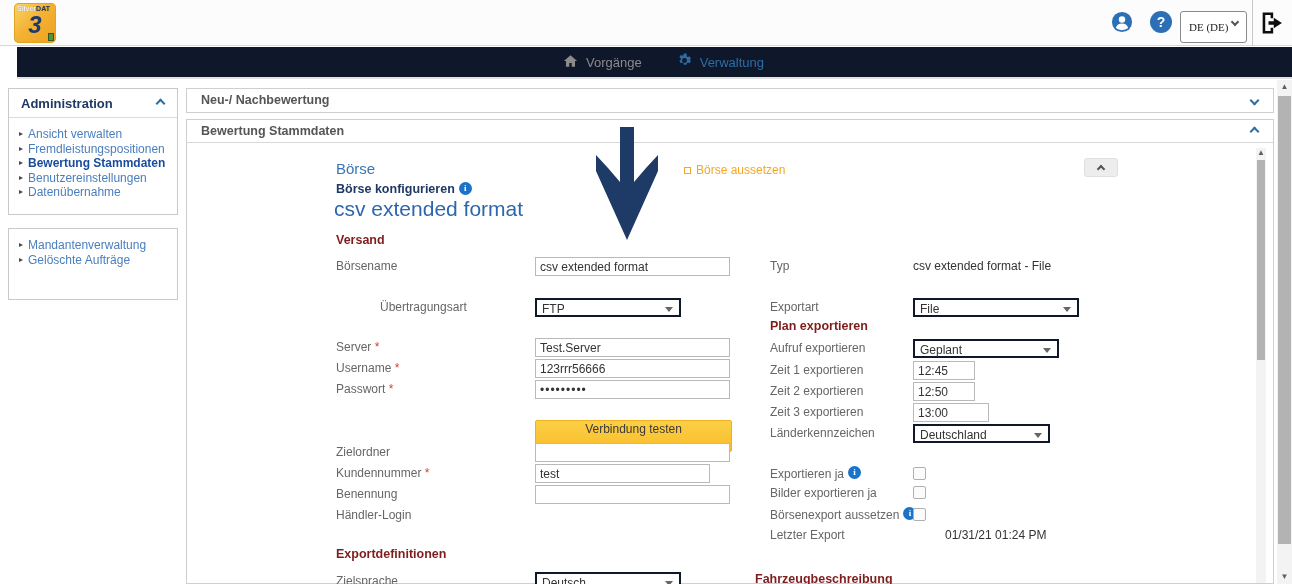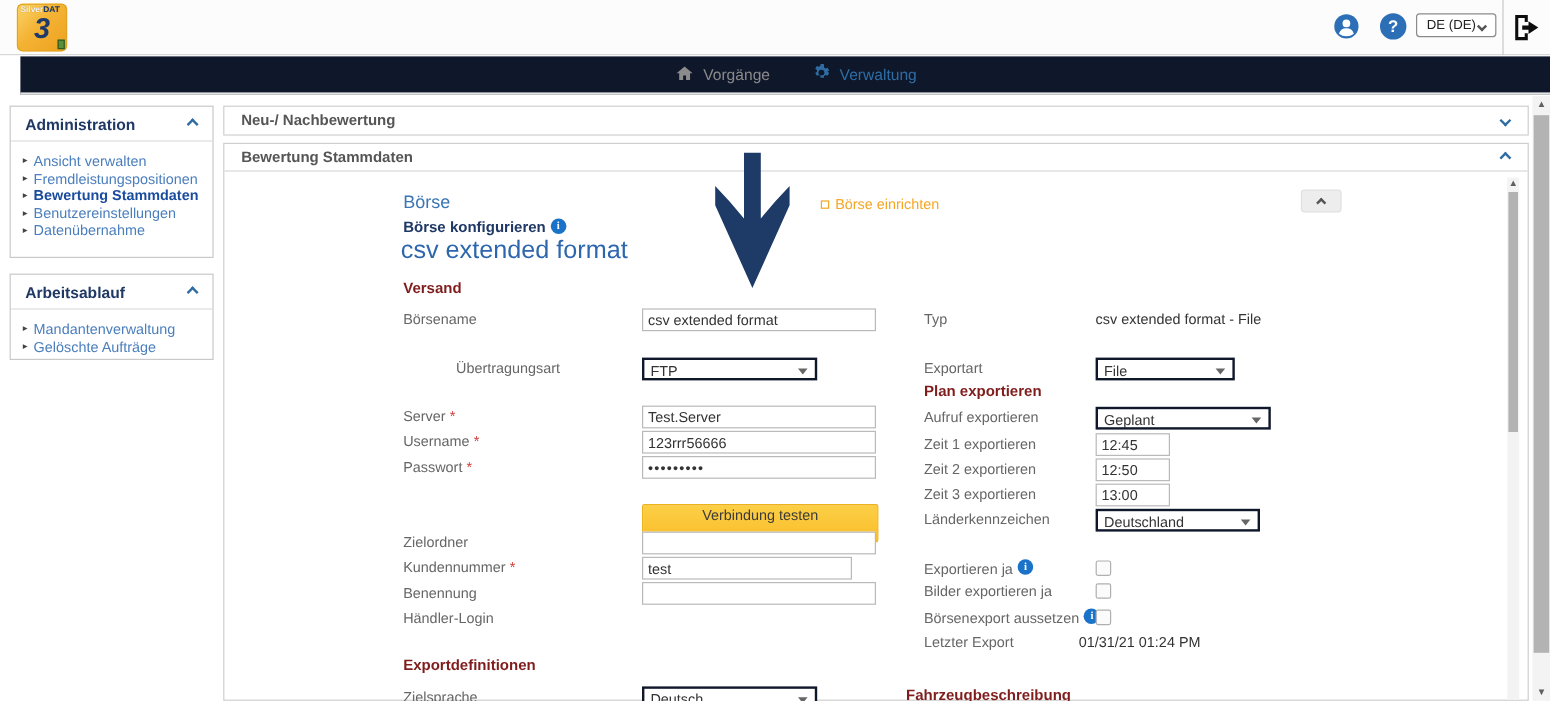--- a/index.html
+++ b/index.html
@@ -15,23 +15,23 @@
     box-shadow:inset 0 0 0 1px #e2a322; overflow:hidden; }
   .logo .brand { position:absolute; left:3px; top:2px; font-size:7px; font-weight:bold; color:#f2f2f2;
     text-shadow:0 0 1px #c88f1a; letter-spacing:0; }
   .logo .brand b { color:#1d3a6d; }
   .logo .three { position:absolute; left:0; right:0; top:8px; text-align:center;
     font-size:24px; font-weight:bold; font-style:italic; color:#1d3a6d; }
   .logo .chip { position:absolute; right:2px; bottom:2px; width:6px; height:8px; background:#5a8f3c; border:1px solid #2f5c22; }
   .roundicon { position:absolute; width:22px; height:22px; }
   .helpicon { width:22px; height:22px; border-radius:50%; background:#2d6fb7; color:#fff;
     font-weight:bold; font-size:14px; text-align:center; line-height:22px; display:block; }
-  .lang { position:absolute; left:1180px; top:11px; width:67px; height:20px;
+  .lang { position:absolute; left:1180px; top:11px; width:67px; height:32px;
     border:1px solid #8a8a8a; border-radius:3px; background:#fff;
-    font-size:11px; color:#222; display:flex; align-items:center; padding-left:8px; cursor:default; }
+    font-size:11px; color:#222; display:flex; align-items:center; padding-left:8px; cursor:default;font-family:Liberation Serif, serif; }
   .lang .chev { position:absolute; right:8px; top:7px; }
   .vdiv { position:absolute; left:1252px; top:0; width:1px; height:46px; background:#c9c9c9; }
 
   
   .chev { width:7px; height:7px; border-right:2px solid #2e6da4; border-bottom:2px solid #2e6da4; display:inline-block; }
   .chev.down { transform:rotate(45deg); }
   .chev.up   { transform:rotate(225deg); }
   .chev.gray { border-color:#555; width:6px; height:6px; }
 
   
@@ -178,24 +178,20 @@
         <span class="side-link">Benutzereinstellungen</span>
       </div>
     <div class="side-item">
         <span class="bullet">▸</span>
         <span class="side-link">Datenübernahme</span>
       </div>
   </div>
 </div>
 
 <div class="panel" style="top:228px; height:72px;">
-  <div class="panel-head">
-    <span>Arbeitsablauf</span>
-    <span class="chev up"></span>
-  </div>
   <div class="panel-list">
     <div class="side-item">
         <span class="bullet">▸</span>
         <span class="side-link">Mandantenverwaltung</span>
       </div>
     <div class="side-item">
         <span class="bullet">▸</span>
         <span class="side-link">Gelöschte Aufträge</span>
       </div>
   </div>
@@ -213,21 +209,21 @@
     <span>Bewertung Stammdaten</span>
     <span class="chev up"></span>
   </div>
 
   <div class="acc-body">
 
     <div class="abs h-boerse" style="left:149px; top:17px;">Börse</div>
 
     <div class="orange-link" style="left:497px; top:20px;">
       <span class="sq"></span>
-      <span>Börse einrichten</span>
+      <span>Börse aussetzen</span>
     </div>
 
     <div class="collapse-btn" style="left:897px; top:15px;">
       <span class="chev up gray"></span>
     </div>
 
     <div class="abs" style="left:149px; top:39px;">
       <span class="h-config">Börse konfigurieren</span><span class="info">i</span>
     </div>
     <div class="abs h-csv" style="left:147px; top:54px;">csv extended format</div>
@@ -264,50 +260,50 @@
 
     <div class="abs sec-title" style="left:149px; top:404px;">Exportdefinitionen</div>
 
     <div class="abs flabel" style="left:149px; top:430px;">Zielsprache</div>
     <div class="fsel" style="left:348px; top:429px; width:146px;"><span>Deutsch</span></div>
 
     <div class="abs flabel" style="left:583px; top:115px;">Typ</div>
     <div class="abs val" style="left:726px; top:115px;">csv extended format - File</div>
 
     <div class="abs flabel" style="left:583px; top:156px;">Exportart</div>
-    <div class="fsel" style="left:726px; top:155px; width:116px;"><span>File</span></div>
+    <div class="fsel" style="left:726px; top:155px; width:166px;"><span>File</span></div>
 
     <div class="abs sec-title" style="left:583px; top:176px;">Plan exportieren</div>
 
     <div class="abs flabel" style="left:583px; top:197px;">Aufruf exportieren</div>
     <div class="fsel" style="left:726px; top:196px; width:146px;"><span>Geplant</span></div>
 
     <div class="abs flabel" style="left:583px; top:219px;">Zeit 1 exportieren</div>
     <input class="tin" style="left: 726px; top: 218px; width: 62px;" value="12:45">
 
     <div class="abs flabel" style="left:583px; top:240px;">Zeit 2 exportieren</div>
     <input class="tin" style="left: 726px; top: 239px; width: 62px;" value="12:50">
 
     <div class="abs flabel" style="left:583px; top:261px;">Zeit 3 exportieren</div>
-    <input class="tin" style="left: 726px; top: 260px; width: 62px;" value="13:00">
+    <input class="tin" style="left: 726px; top: 260px; width: 76px;" value="13:00">
 
     <div class="abs flabel" style="left:583px; top:282px;">Länderkennzeichen</div>
     <div class="fsel" style="left:726px; top:281px; width:137px;"><span>Deutschland</span></div>
 
     <div class="abs flabel" style="left:583px; top:323px;"><span>Exportieren ja</span><span class="info">i</span></div>
     <input type="checkbox" class="cbox" style="left: 726px; top: 324px;">
 
     <div class="abs flabel" style="left:583px; top:342px;">Bilder exportieren ja</div>
     <input type="checkbox" class="cbox" style="left: 726px; top: 343px;">
 
     <div class="abs flabel" style="left:583px; top:364px;"><span>Börsenexport aussetzen</span><span class="info">i</span></div>
     <input type="checkbox" class="cbox" style="left: 726px; top: 365px;">
 
     <div class="abs flabel" style="left:583px; top:384px;">Letzter Export</div>
-    <div class="abs val" style="left:712px; top:384px;">01/31/21 01:24 PM</div>
+    <div class="abs val" style="left:758px; top:384px;">01/31/21 01:24 PM</div>
 
     <div class="abs sec-title" style="left:568px; top:429px;">Fahrzeugbeschreibung</div>
 
     <div class="sbar" style="left:1069px; top:5px; width:10px; height:435px;">
       <div class="arr" style="top:0;">▲</div>
       <div class="thumb" style="top:12px; height:200px;"></div>
     </div>
   </div>
 </div>
 

